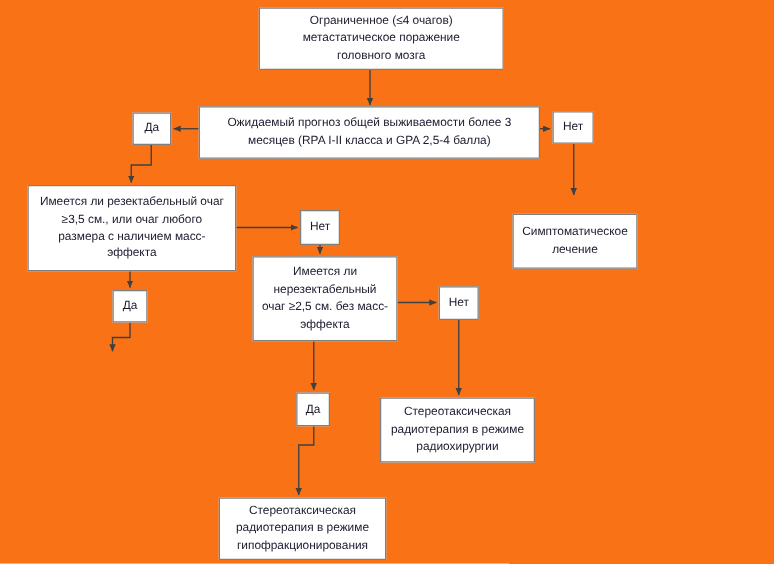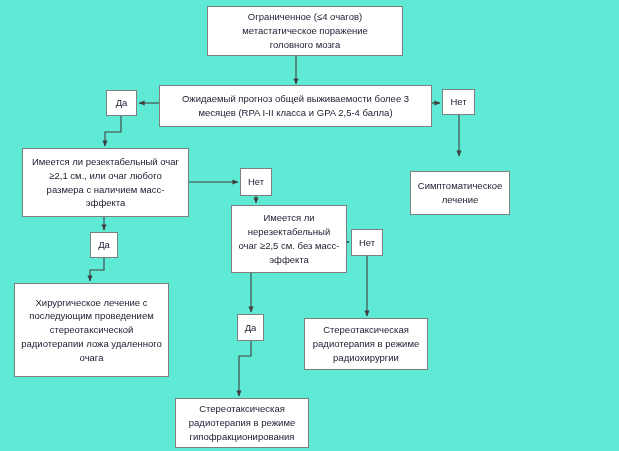--- a/index.html
+++ b/index.html
@@ -7,21 +7,21 @@
     padding: 0;
     background: #ffffff;
   }
   body {
     font-family: "Liberation Sans", sans-serif;
   }
   #canvas {
     position: relative;
     width: 619px;
     height: 451px;
-    background: #5eead4;
+    background: #f97316;
     overflow: hidden;
   }
   svg.edges {
     position: absolute;
     left: 0;
     top: 0;
     width: 619px;
     height: 451px;
     pointer-events: none;
   }
@@ -98,51 +98,44 @@
     <span class="node-text">Нет</span>
   </div>
 
   <div class="node process" style="left:410px; top:158px; width:100px; height:44px;margin-top:13px;">
     <span class="node-text">Симптоматическое
 лечение</span>
   </div>
 
   <div class="node process" style="left:22px; top:148px; width:167px; height:69px;">
     <span class="node-text">Имеется ли резектабельный очаг
-≥2,1 см., или очаг любого
+≥3,5 см., или очаг любого
 размера с наличием масс-
 эффекта</span>
   </div>
 
   <div class="node label" style="left:240px; top:168px; width:32px; height:28px;">
     <span class="node-text">Нет</span>
   </div>
 
   <div class="node label" style="left:90px; top:232px; width:28px; height:26px;">
     <span class="node-text">Да</span>
   </div>
 
-  <div class="node process" style="left:202px; top:205px; width:116px; height:68px;margin-left:29px;">
+  <div class="node process" style="left:202px; top:205px; width:116px; height:68px;">
     <span class="node-text">Имеется ли
 нерезектабельный
 очаг ≥2,5 см. без масс-
 эффекта</span>
   </div>
 
   <div class="node label" style="left:351px; top:229px; width:32px; height:27px;">
     <span class="node-text">Нет</span>
   </div>
 
-  <div class="node process" style="left:14px; top:283px; width:155px; height:94px;">
-    <span class="node-text">Хирургическое лечение с
-последующим проведением
-стереотаксической
-радиотерапии ложа удаленного
-очага</span>
-  </div>
 
   <div class="node label" style="left:237px; top:314px; width:27px; height:27px;">
     <span class="node-text">Да</span>
   </div>
 
   <div class="node process" style="left:304px; top:318px; width:124px; height:52px;">
     <span class="node-text">Стереотаксическая
 радиотерапия в режиме
 радиохирургии</span>
   </div>

